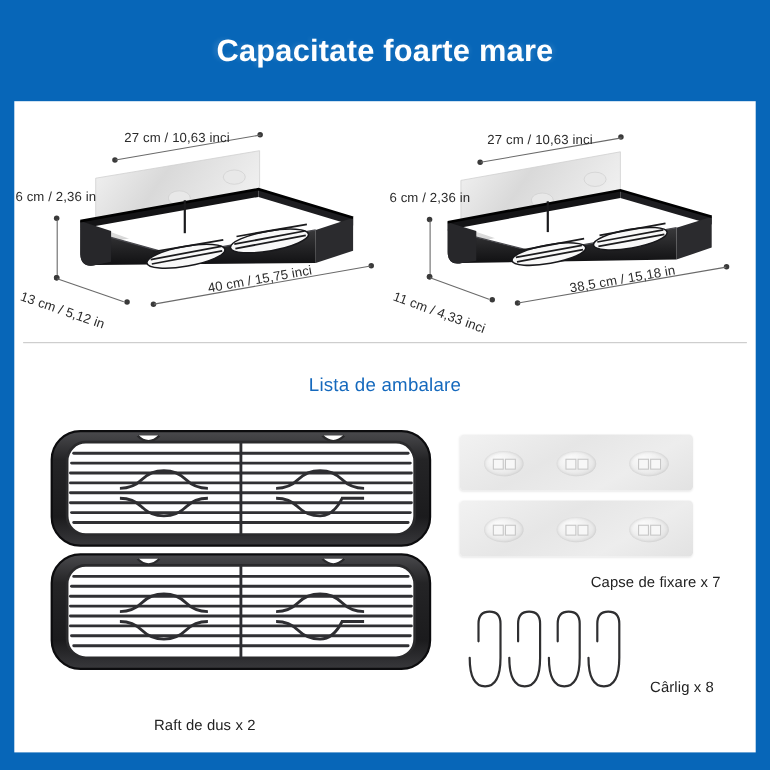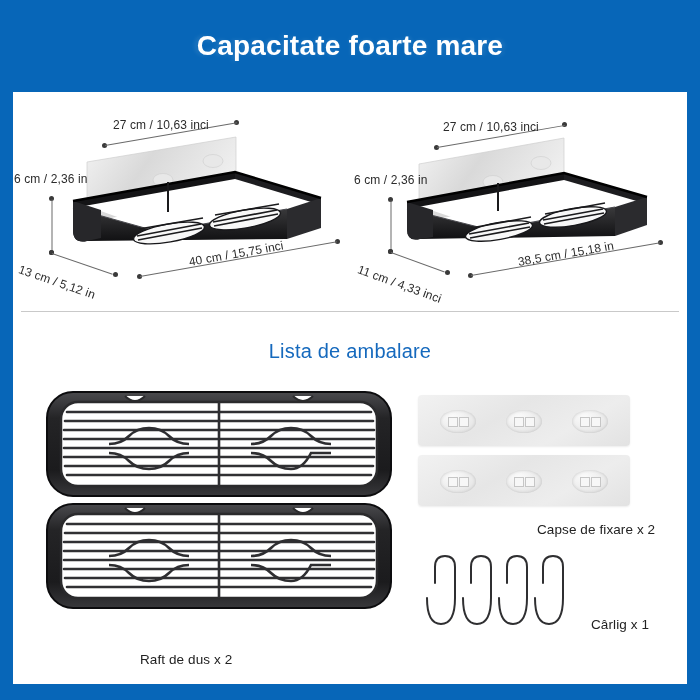--- a/index.html
+++ b/index.html
@@ -35,21 +35,21 @@
   .panel{
     position:absolute;left:13px;top:92px;width:674px;height:592px;
     background:#ffffff;
   }
   .section-divider{
     position:absolute;left:8px;top:219px;width:658px;height:1px;
     background:#c9c9c9;
   }
   .packing-title{
     position:absolute;left:0;top:248px;width:674px;text-align:center;
-    color:#1569bd;font-size:20px;font-weight:normal;letter-spacing:.2px;
+    color:#1569bd;font-size:17px;font-weight:normal;letter-spacing:.2px;
   }
 
   
   .dim{
     position:absolute;color:#2b2b2b;font-size:12px;white-space:nowrap;
     letter-spacing:.1px;
   }
   .dot{
     position:absolute;width:5px;height:5px;border-radius:50%;
     background:#3a3a3a;
@@ -320,31 +320,31 @@
           <div class="pad-bump" style="left:88px;top:15px;"></div>
           <div class="pad-bump" style="left:154px;top:15px;"></div>
         </div>
         <div class="pad" style="left:405px;top:363px;width:212px;height:51px;">
           <div class="pad-bump" style="left:22px;top:15px;"></div>
           <div class="pad-bump" style="left:88px;top:15px;"></div>
           <div class="pad-bump" style="left:154px;top:15px;"></div>
         </div>
       </div>
 
-      <div class="caption" style="left:524px;top:430px;">Capse de fixare x 2</div>
+      <div class="caption" style="left:524px;top:430px;">Capse de fixare x 7</div>
 
       <svg width="160" height="100" viewBox="0 0 160 100" style="position:absolute;left:401px;top:458px;">
         <g fill="none" stroke="#2f2f31" stroke-width="2" stroke-linecap="round">
 
           <path d="M13,48 Q13,74 27,74 Q41,74 41,48 L41,17 Q41,6 31,6 Q21,6 21,17 L21,33"></path>
 
           <path d="M49,48 Q49,74 63,74 Q77,74 77,48 L77,17 Q77,6 67,6 Q57,6 57,17 L57,33"></path>
 
           <path d="M85,48 Q85,74 99,74 Q113,74 113,48 L113,17 Q113,6 103,6 Q93,6 93,17 L93,33"></path>
 
           <path d="M121,48 Q121,74 135,74 Q149,74 149,48 L149,17 Q149,6 139,6 Q129,6 129,17 L129,33"></path>
         </g>
       </svg>
 
-      <div class="caption" style="left:578px;top:525px;">Cârlig x 1</div>
+      <div class="caption" style="left:578px;top:525px;">Cârlig x 8</div>
     </div>
   </div>
 </div>
 
 </body></html>

